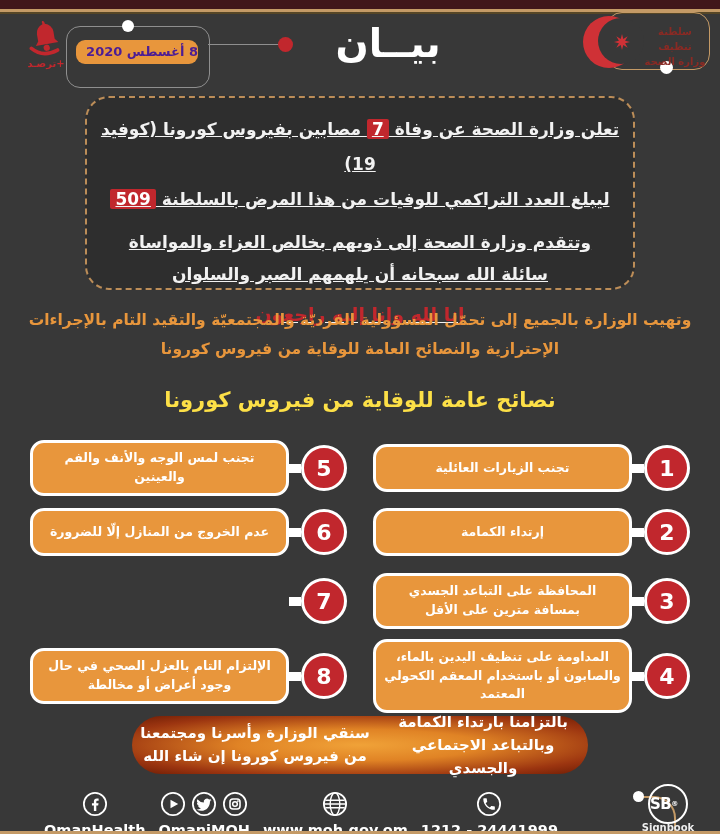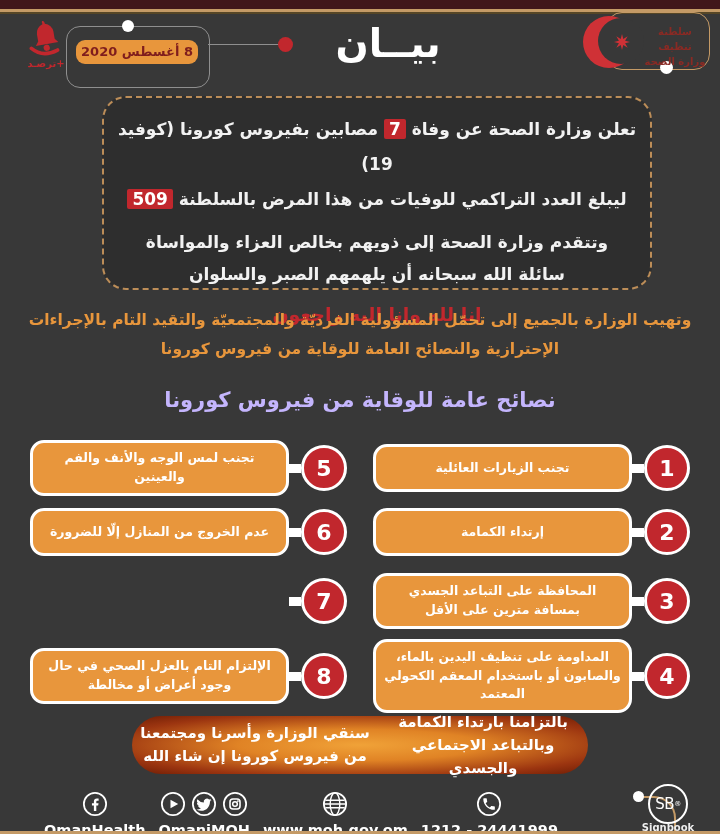--- a/index.html
+++ b/index.html
@@ -13,50 +13,50 @@
 
   
   .bell{position:absolute;left:22px;top:16px;}
   .tarassud{position:absolute;left:20px;top:58px;width:52px;text-align:center;
             color:#c1272d;font-size:10px;font-weight:bold;}
   .badge-frame{position:absolute;left:66px;top:26px;width:142px;height:60px;
                border:1.5px solid #8f8f8f;border-radius:14px;}
   .dot{position:absolute;border-radius:50%;}
   .dot-white-1{left:122px;top:20px;width:12px;height:12px;background:#fff;}
   .date-badge{position:absolute;left:76px;top:40px;width:122px;height:24px;background:#e8963c;
-              border-radius:9px;color:#7f1d1d;font-size:13px;font-weight:bold;line-height:24px;
-              text-align:center;direction:rtl;}
+              border-radius:9px;color:#4c1d95;font-size:13px;font-weight:bold;line-height:24px;
+              text-align:right;direction:rtl;}
   .title-line{position:absolute;left:208px;top:44px;width:72px;border-top:1.5px solid #8f8f8f;}
   .dot-red{left:278px;top:37px;width:15px;height:15px;background:#c1272d;}
   .page-title{position:absolute;left:298px;top:16px;width:180px;height:56px;color:#fff;
               font-size:39px;font-weight:bold;text-align:center;direction:rtl;line-height:56px;}
   .logo-frame{position:absolute;left:606px;top:12px;width:102px;height:56px;
               border:1.5px solid #c49a66;border-radius:16px;}
   .dot-white-2{left:660px;top:61px;width:13px;height:13px;background:#fff;}
   .crescent{position:absolute;left:580px;top:8px;}
   .ministry-text{position:absolute;left:644px;top:24px;width:62px;text-align:center;
                  color:#8a2a24;font-size:10px;font-weight:bold;direction:rtl;line-height:15px;}
 
   
-  .ann-box{position:absolute;left:102px;top:96px;width:550px;height:194px;box-sizing:border-box;
+  .ann-box{position:absolute;left:85px;top:96px;width:550px;height:194px;box-sizing:border-box;
            border:2px dashed #bc8d58;border-radius:24px;background:#2e2e2e;direction:rtl;
-           text-align:center;color:#f2f2f2;font-weight:bold;}
+           text-align:center;color:#f2f2f2;font-weight:bold;text-decoration:underline;}
   .ann-line{font-size:17px;line-height:35px;}
   .ann-box .first{margin-top:14px;}
   .ann-cond{margin-top:9px;font-size:17px;line-height:32px;}
   .hl{background:#c1272d;color:#fff;padding:0 5px;border-radius:2px;}
   .istirja{margin-top:13px;color:#c1272d;font-size:19px;font-weight:bold;}
 
   
   .appeal{position:absolute;left:18px;top:306px;width:684px;text-align:center;direction:rtl;
           color:#e8963c;font-size:15.5px;font-weight:bold;line-height:29px;}
 
   
   .tips-heading{position:absolute;left:0;top:388px;width:720px;text-align:center;direction:rtl;
-                color:#c4b5fd;font-size:21px;font-weight:bold;}
+                color:#fde047;font-size:21px;font-weight:bold;}
   .tips-grid{position:absolute;left:30px;top:440px;width:660px;display:grid;direction:rtl;
              grid-auto-flow:column;grid-template-rows:56px 56px 66px 68px;
              grid-template-columns:1fr 1fr;row-gap:8px;column-gap:26px;align-items:center;}
   .tip{display:flex;align-items:center;direction:rtl;}
   .tip-circle{width:46px;height:46px;box-sizing:border-box;border-radius:50%;background:#c1272d;
               border:3px solid #fff;color:#fff;font-size:22px;font-weight:bold;display:flex;
               align-items:center;justify-content:center;flex-shrink:0;}
   .tip-connector{width:12px;height:9px;background:#fff;flex-shrink:0;}
   .tip-btn{flex:1;box-sizing:border-box;background:#e8963c;border:3px solid #fff;border-radius:14px;
            color:#fff;font-size:12.5px;font-weight:bold;text-align:center;padding:6px 8px;
@@ -71,22 +71,22 @@
   
   .foot-curve{position:absolute;left:640px;top:796px;width:34px;height:40px;
               border-top:2px solid #c49a66;border-right:2px solid #c49a66;border-top-right-radius:22px;}
   .dot-white-3{left:633px;top:791px;width:11px;height:11px;background:#fff;}
   .footer{position:absolute;left:44px;top:796px;height:36px;display:flex;align-items:center;
           direction:ltr;color:#fff;font-size:14.5px;font-weight:bold;}
   .f-item{display:flex;align-items:center;gap:5px;flex-direction:column;}
   .f-item + .f-item{margin-left:13px;}
   .f-icons{display:flex;align-items:center;gap:5px;}
   .sb{position:absolute;left:648px;top:784px;width:40px;height:40px;box-sizing:border-box;
-      border:2px solid #fff;border-radius:50%;color:#fff;font-size:15px;font-weight:normal;
-      display:flex;align-items:center;justify-content:center;letter-spacing:-0.5px;}
+      border:2px solid #fff;border-radius:50%;color:#fff;font-size:15px;font-weight:bold;
+      display:flex;align-items:center;justify-content:flex-start;letter-spacing:-0.5px;}
   .sb sup{font-size:7px;}
   .sb-label{position:absolute;left:638px;top:822px;width:60px;text-align:center;color:#eee;
             font-size:10px;font-weight:bold;}
 </style>
 </head>
 <body>
 
 <div class="page">
 
   <div class="bar-maroon"></div>

